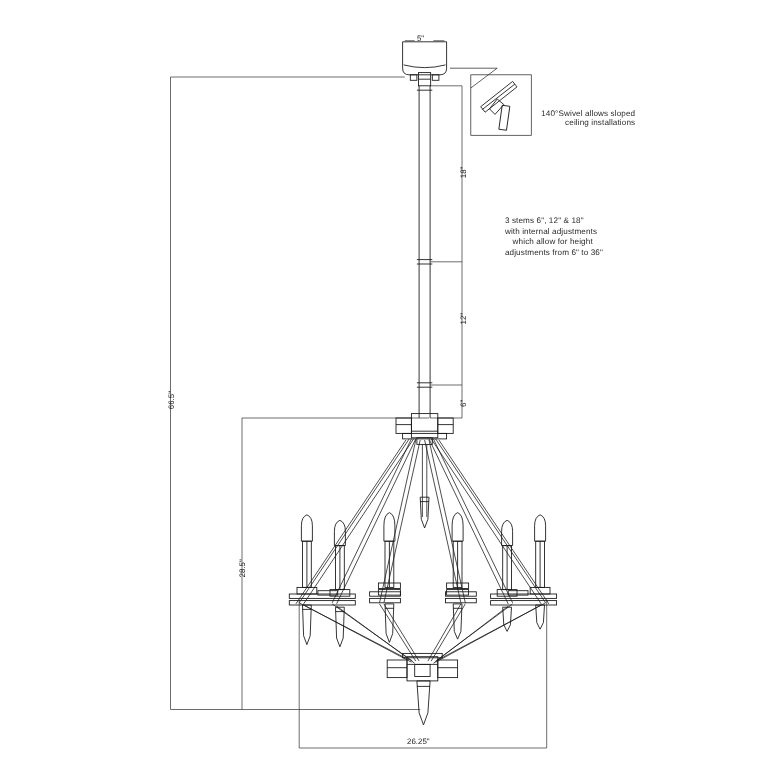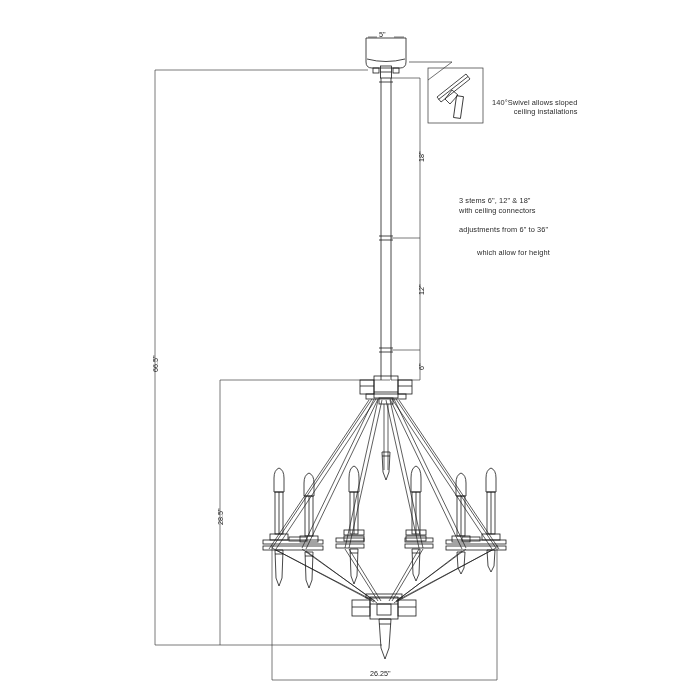--- a/index.html
+++ b/index.html
@@ -242,17 +242,17 @@
   <div class="dimlabel rot" style="left:417px;top:162px;">18"</div>
 
   <div class="dimlabel rot" style="left:417px;top:295px;">12"</div>
 
   <div class="dimlabel rot" style="left:417px;top:370px;">6"</div>
 
   <div class="note" style="left:492px;top:98px;">140°Swivel allows sloped
 ceiling installations</div>
 
   <div class="note" style="left:459px;top:196px;">3 stems 6", 12" &amp; 18"</div>
-  <div class="note" style="left:459px;top:205.5px;">with ceiling connectors</div>
-  <div class="note" style="left:477px;top:215px;margin-top:33px;">which allow for height</div>
+  <div class="note" style="left:459px;top:205.5px;">with internal adjustments</div>
+  <div class="note" style="left:466px;top:215px;">which allow for height</div>
   <div class="note" style="left:459px;top:224.5px;">adjustments from 6" to 36"</div>
 
 </div>
 
 </body></html>

